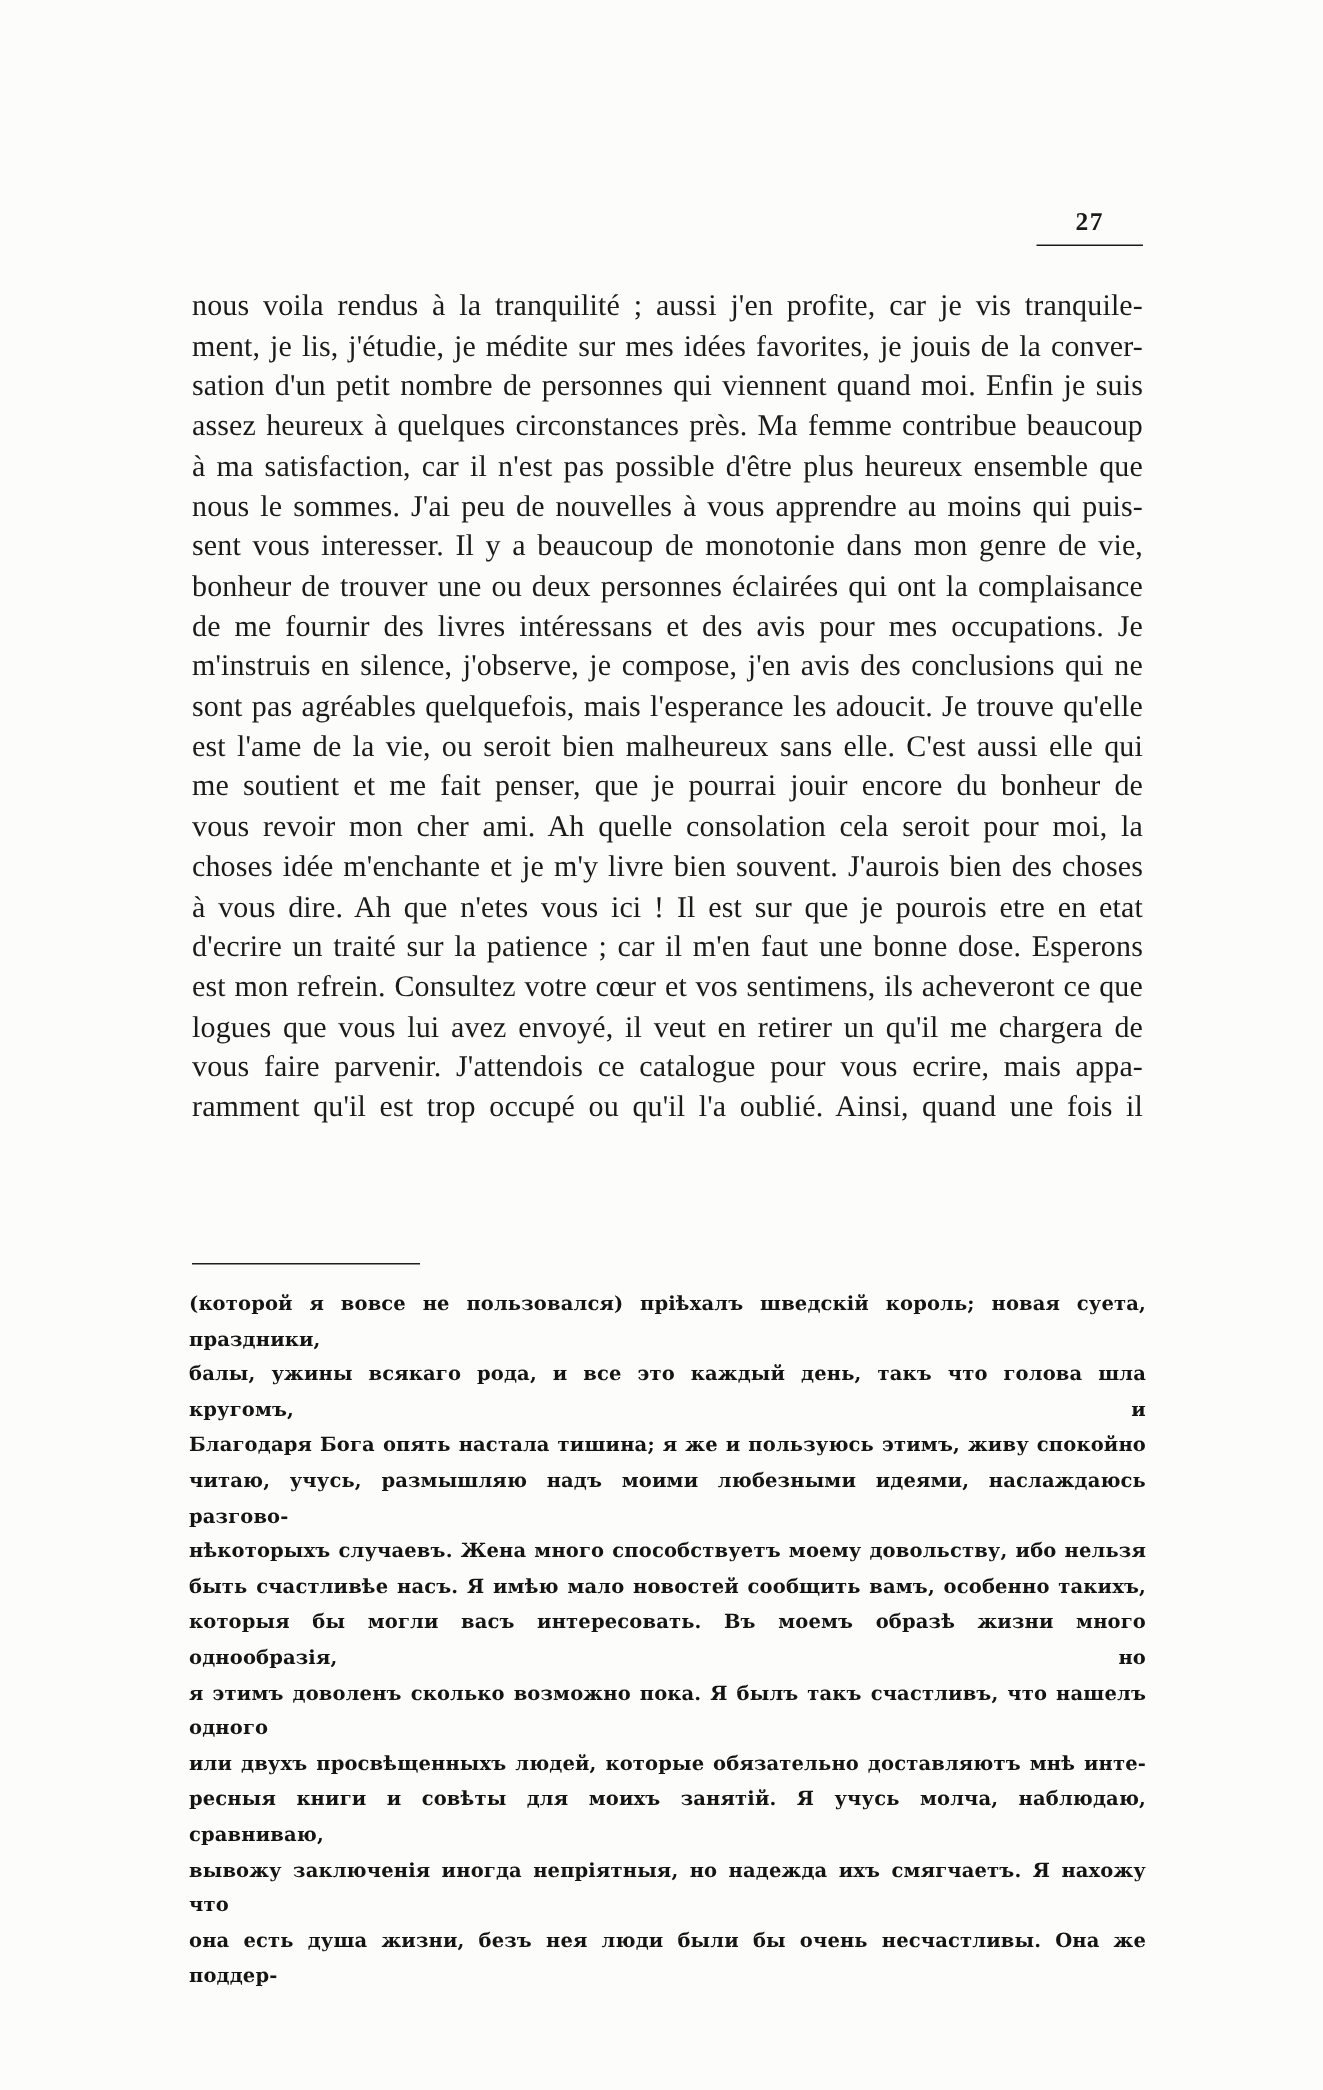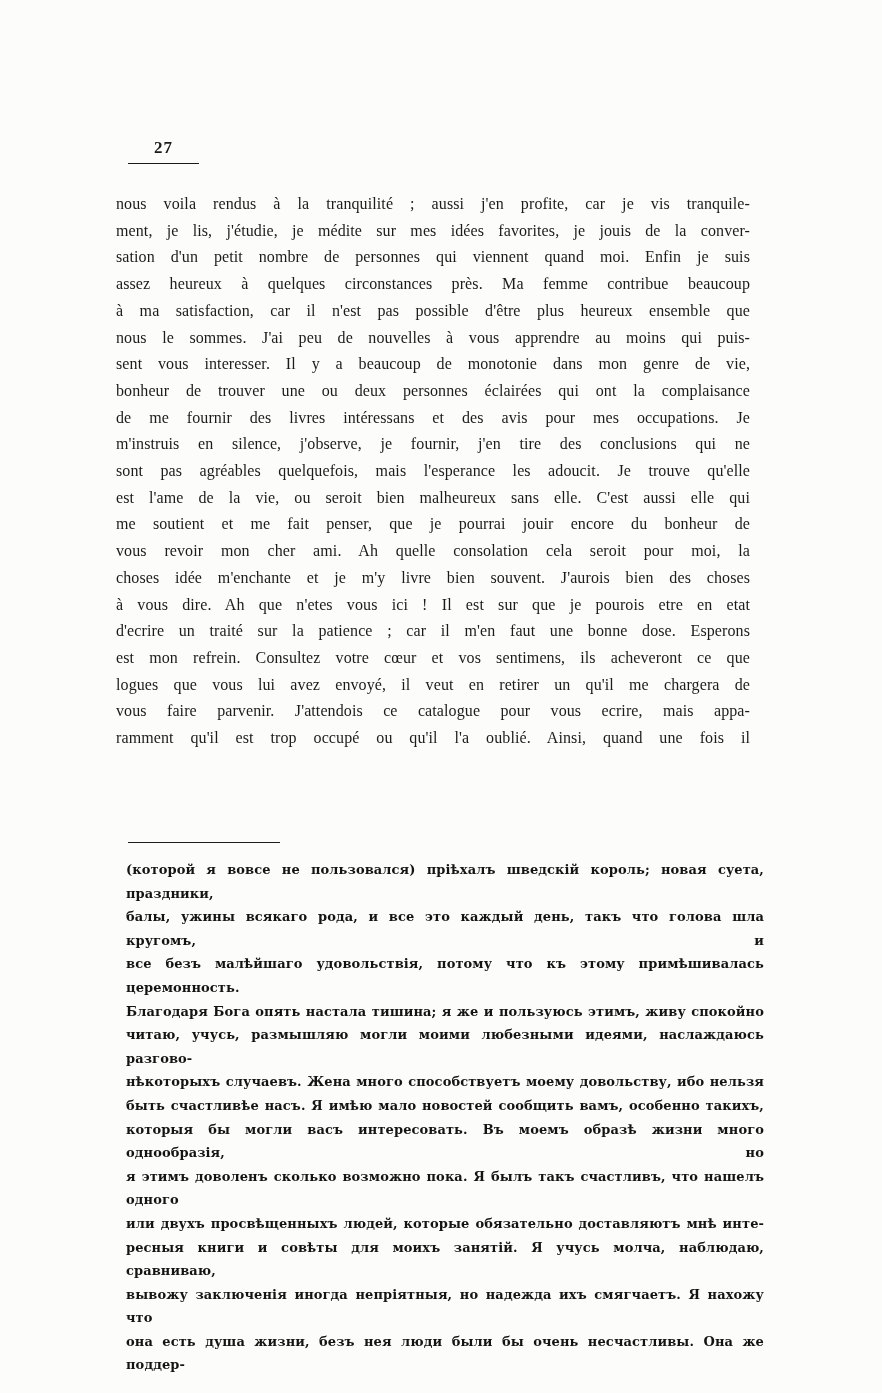--- a/index.html
+++ b/index.html
@@ -15,36 +15,36 @@
     margin: 0 auto;
     background: #fcfcfa;
     color: #1b1b1b;
     overflow: hidden;
   }
   .page-number-wrap {
     position: absolute;
     top: 138px;
     left: 128px;
     width: 634px;
-    text-align: left;
+    text-align: right;
   }
   .page-number {
     display: inline-block;
     font-size: 17px;
     font-weight: bold;
     letter-spacing: 1px;
     padding: 0 26px 5px 26px;
     border-bottom: 1.7px solid #1b1b1b;
   }
   .main-text {
     position: absolute;
     top: 191px;
-    left: 116px;
+    left: 128px;
     width: 634px;
-    font-size: 16px;
+    font-size: 20px;
     line-height: 26.7px;
     letter-spacing: 0.1px;
   }
   .tline {
     text-align: justify;
     text-align-last: justify;
   }
   .footnote-rule {
     position: absolute;
     top: 842px;
@@ -78,42 +78,41 @@
   <div class="main-text">
       <div class="tline">nous voila rendus à la tranquilité ; aussi j'en profite, car je vis tranquile-</div>
       <div class="tline">ment, je lis, j'étudie, je médite sur mes idées favorites, je jouis de la conver-</div>
       <div class="tline">sation d'un petit nombre de personnes qui viennent quand moi. Enfin je suis</div>
       <div class="tline">assez heureux à quelques circonstances près. Ma femme contribue beaucoup</div>
       <div class="tline">à ma satisfaction, car il n'est pas possible d'être plus heureux ensemble que</div>
       <div class="tline">nous le sommes. J'ai peu de nouvelles à vous apprendre au moins qui puis-</div>
       <div class="tline">sent vous interesser. Il y a beaucoup de monotonie dans mon genre de vie,</div>
       <div class="tline">bonheur de trouver une ou deux personnes éclairées qui ont la complaisance</div>
       <div class="tline">de me fournir des livres intéressans et des avis pour mes occupations. Je</div>
-      <div class="tline">m'instruis en silence, j'observe, je fournir, j'en tire des conclusions qui ne</div>
+      <div class="tline">m'instruis en silence, j'observe, je compose, j'en avis des conclusions qui ne</div>
       <div class="tline">sont pas agréables quelquefois, mais l'esperance les adoucit. Je trouve qu'elle</div>
       <div class="tline">est l'ame de la vie, ou seroit bien malheureux sans elle. C'est aussi elle qui</div>
       <div class="tline">me soutient et me fait penser, que je pourrai jouir encore du bonheur de</div>
       <div class="tline">vous revoir mon cher ami. Ah quelle consolation cela seroit pour moi, la</div>
       <div class="tline">choses idée m'enchante et je m'y livre bien souvent. J'aurois bien des choses</div>
       <div class="tline">à vous dire. Ah que n'etes vous ici ! Il est sur que je pourois etre en etat</div>
       <div class="tline">d'ecrire un traité sur la patience ; car il m'en faut une bonne dose. Esperons</div>
       <div class="tline">est mon refrein. Consultez votre cœur et vos sentimens, ils acheveront ce que</div>
       <div class="tline">logues que vous lui avez envoyé, il veut en retirer un qu'il me chargera de</div>
       <div class="tline">vous faire parvenir. J'attendois ce catalogue pour vous ecrire, mais appa-</div>
       <div class="tline">ramment qu'il est trop occupé ou qu'il l'a oublié. Ainsi, quand une fois il</div>
     </div>
 
   <div class="footnote-rule"></div>
 
   <div class="footnote-text">
       <div class="tline">(которой я вовсе не пользовался) пріѣхалъ шведскій король; новая суета, праздники,</div>
       <div class="tline">балы, ужины всякаго рода, и все это каждый день, такъ что голова шла кругомъ, и</div>
-      <div class="tline">все безъ малѣйшаго удовольствія, потому что къ этому примѣшивалась церемонность.</div>
       <div class="tline">Благодаря Бога опять настала тишина; я же и пользуюсь этимъ, живу спокойно</div>
-      <div class="tline">читаю, учусь, размышляю могли моими любезными идеями, наслаждаюсь разгово-</div>
+      <div class="tline">читаю, учусь, размышляю надъ моими любезными идеями, наслаждаюсь разгово-</div>
       <div class="tline">нѣкоторыхъ случаевъ. Жена много способствуетъ моему довольству, ибо нельзя</div>
       <div class="tline">быть счастливѣе насъ. Я имѣю мало новостей сообщить вамъ, особенно такихъ,</div>
       <div class="tline">которыя бы могли васъ интересовать. Въ моемъ образѣ жизни много однообразія, но</div>
       <div class="tline">я этимъ доволенъ сколько возможно пока. Я былъ такъ счастливъ, что нашелъ одного</div>
       <div class="tline">или двухъ просвѣщенныхъ людей, которые обязательно доставляютъ мнѣ инте-</div>
       <div class="tline">ресныя книги и совѣты для моихъ занятій. Я учусь молча, наблюдаю, сравниваю,</div>
       <div class="tline">вывожу заключенія иногда непріятныя, но надежда ихъ смягчаетъ. Я нахожу что</div>
       <div class="tline">она есть душа жизни, безъ нея люди были бы очень несчастливы. Она же поддер-</div>
     </div>
 

